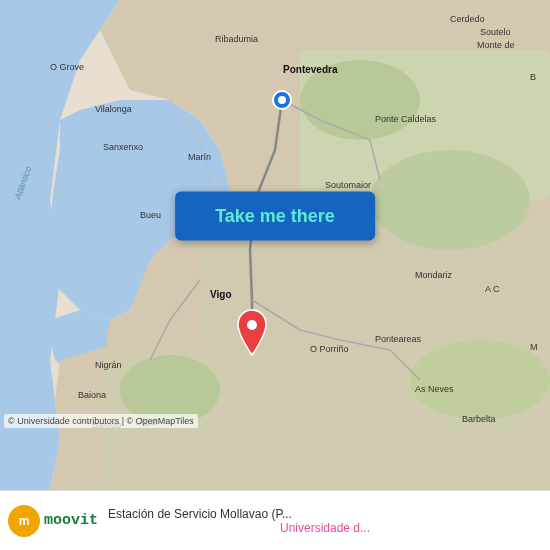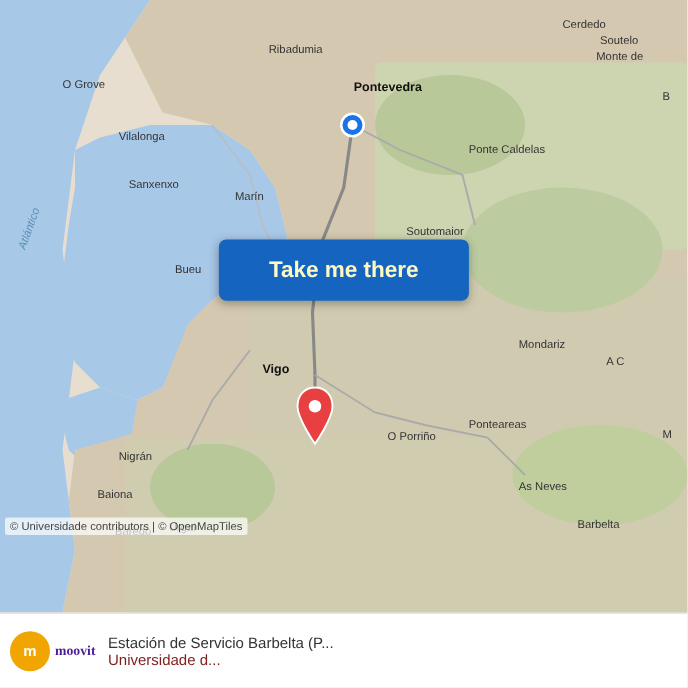--- a/index.html
+++ b/index.html
@@ -20,21 +20,21 @@
     #map-svg {
       width: 100%;
       height: 100%;
     }
     #take-me-there-btn {
       position: absolute;
       left: 50%;
       top: 44%;
       transform: translate(-50%, -50%);
       background-color: #1565c0;
-      color: #fef9c3;
+      color: #5eead4;
       border: none;
       border-radius: 6px;
       padding: 14px 40px;
       font-size: 18px;
       font-weight: bold;
       cursor: pointer;
       white-space: nowrap;
       box-shadow: 0 2px 8px rgba(0,0,0,0.3);
       z-index: 10;
     }
@@ -75,24 +75,25 @@
     }
     #station-from {
       font-size: 12px;
       color: #333;
       white-space: nowrap;
       overflow: hidden;
       text-overflow: ellipsis;
     }
     #station-to {
       font-size: 12px;
-      color: #7f1d1d;
+      color: #ec4899;
       white-space: nowrap;
       overflow: hidden;
       text-overflow: ellipsis;
+      text-align: center;
     }
     #attribution {
       position: absolute;
       bottom: 62px;
       left: 4px;
       font-size: 9px;
       color: #444;
       background: rgba(255,255,255,0.7);
       padding: 2px 4px;
       border-radius: 2px;
@@ -194,19 +195,19 @@
 </div>
 
 <div id="bottom-bar">
   <div id="moovit-logo">
     <div id="moovit-icon">
       <svg width="22" height="22" viewBox="0 0 22 22" xmlns="http://www.w3.org/2000/svg">
         <circle cx="11" cy="11" r="11" fill="#f0a500"></circle>
         <text x="11" y="15" text-anchor="middle" font-size="12" font-weight="bold" fill="white" font-family="Arial">m</text>
       </svg>
     </div>
-    <span style="font-size:11px; font-weight:bold; color:#4c1d95; font-family:Liberation Serif, serif;">moovit</span>
+    <span style="font-size:15px; font-weight:bold; color:#15803d; font-family:Liberation Mono, monospace;">moovit</span>
   </div>
   <div id="bottom-info">
-    <div id="station-from">Estación de Servicio Barbelta (P...</div>
+    <div id="station-from">Estación de Servicio Mollavao (P...</div>
     <div id="station-to">Universidade d...</div>
   </div>
 </div>
 
 </body></html>

